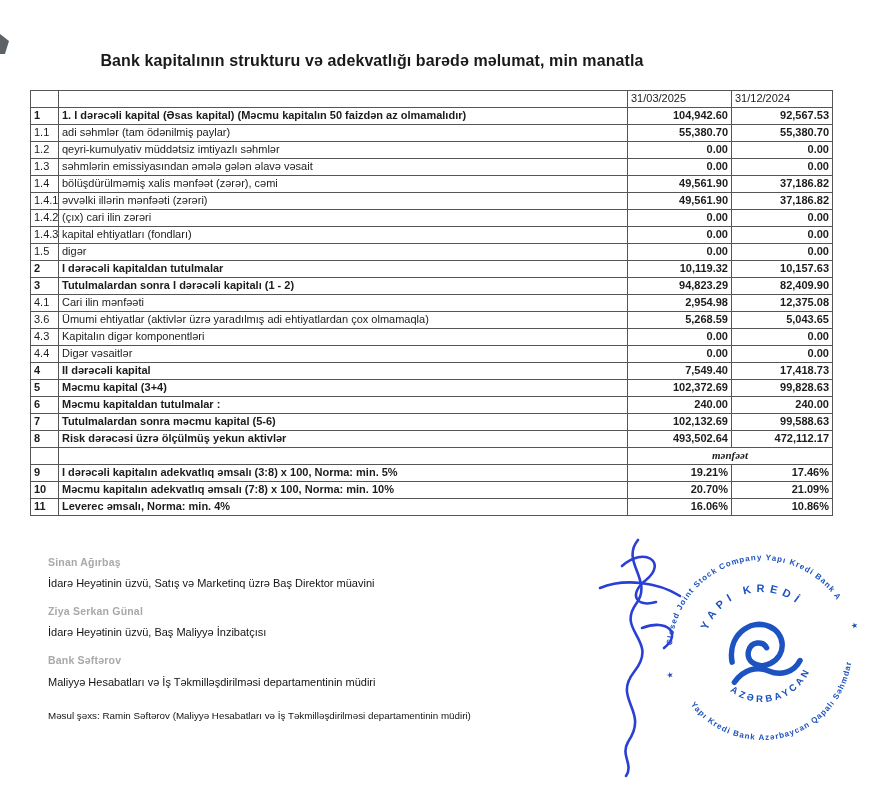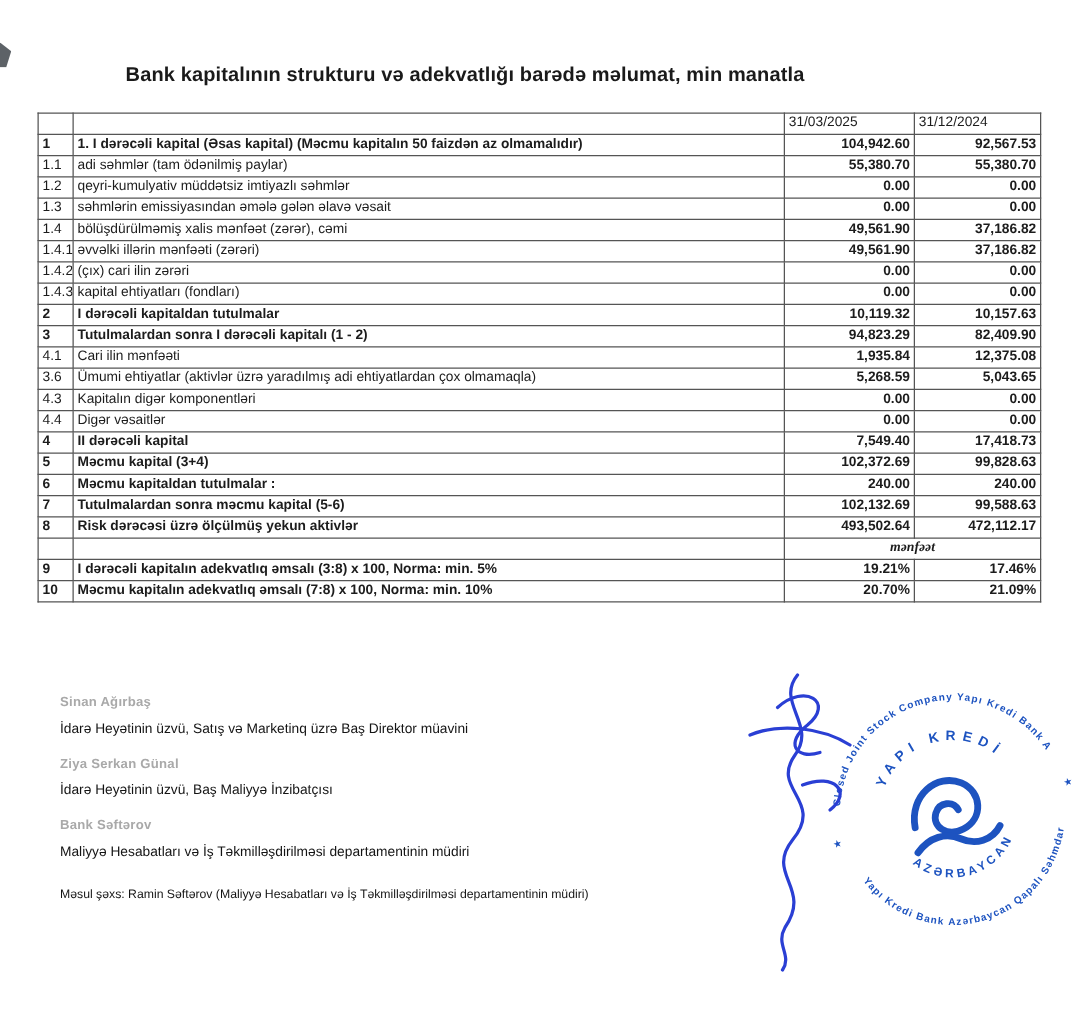--- a/index.html
+++ b/index.html
@@ -120,36 +120,42 @@
     <td class="lbl">(çıx) cari ilin zərəri</td>
     <td class="val">0.00</td>
     <td class="val">0.00</td>
   </tr>
       <tr>
     <td class="num">1.4.3</td>
     <td class="lbl">kapital ehtiyatları (fondları)</td>
     <td class="val">0.00</td>
     <td class="val">0.00</td>
   </tr>
+      <tr>
+    <td class="num">1.5</td>
+    <td class="lbl">digər</td>
+    <td class="val">0.00</td>
+    <td class="val">0.00</td>
+  </tr>
       <tr class="bold-row">
     <td class="num">2</td>
     <td class="lbl">I dərəcəli kapitaldan  tutulmalar</td>
     <td class="val">10,119.32</td>
     <td class="val">10,157.63</td>
   </tr>
       <tr class="bold-row">
     <td class="num">3</td>
     <td class="lbl">Tutulmalardan  sonra I dərəcəli kapitalı (1 - 2)</td>
     <td class="val">94,823.29</td>
     <td class="val">82,409.90</td>
   </tr>
       <tr>
     <td class="num">4.1</td>
     <td class="lbl">Cari ilin mənfəəti</td>
-    <td class="val">1,935.84</td>
+    <td class="val">2,954.98</td>
     <td class="val">12,375.08</td>
   </tr>
       <tr>
     <td class="num">3.6</td>
     <td class="lbl">Ümumi ehtiyatlar (aktivlər üzrə yaradılmış adi ehtiyatlardan çox olmamaqla)</td>
     <td class="val">5,268.59</td>
     <td class="val">5,043.65</td>
   </tr>
       <tr>
     <td class="num">4.3</td>
@@ -206,20 +212,26 @@
     <td class="num">9</td>
     <td class="lbl">I dərəcəli  kapitalın  adekvatlıq əmsalı (3:8) x 100, Norma: min. 5%</td>
     <td class="val">19.21%</td>
     <td class="val">17.46%</td>
   </tr>
       <tr class="bold-row">
     <td class="num">10</td>
     <td class="lbl">Məcmu kapitalın  adekvatlıq  əmsalı (7:8) x 100, Norma: min. 10%</td>
     <td class="val">20.70%</td>
     <td class="val">21.09%</td>
+  </tr>
+      <tr class="bold-row">
+    <td class="num">11</td>
+    <td class="lbl">Leverec əmsalı, Norma: min. 4%</td>
+    <td class="val">16.06%</td>
+    <td class="val">10.86%</td>
   </tr>
     </tbody>
 </table>
 
 <div class="sig-name" style="top:556px">Sinan Ağırbaş</div>
 <div class="sig-title" style="top:577px">İdarə Heyətinin üzvü, Satış və Marketinq üzrə Baş Direktor müavini</div>
 <div class="sig-name" style="top:605px">Ziya Serkan Günal</div>
 <div class="sig-title" style="top:626px">İdarə Heyətinin üzvü, Baş Maliyyə İnzibatçısı</div>
 <div class="sig-name" style="top:654px">Bank Səftərov</div>
 <div class="sig-title" style="top:676px">Maliyyə Hesabatları və İş Təkmilləşdirilməsi departamentinin müdiri</div>

